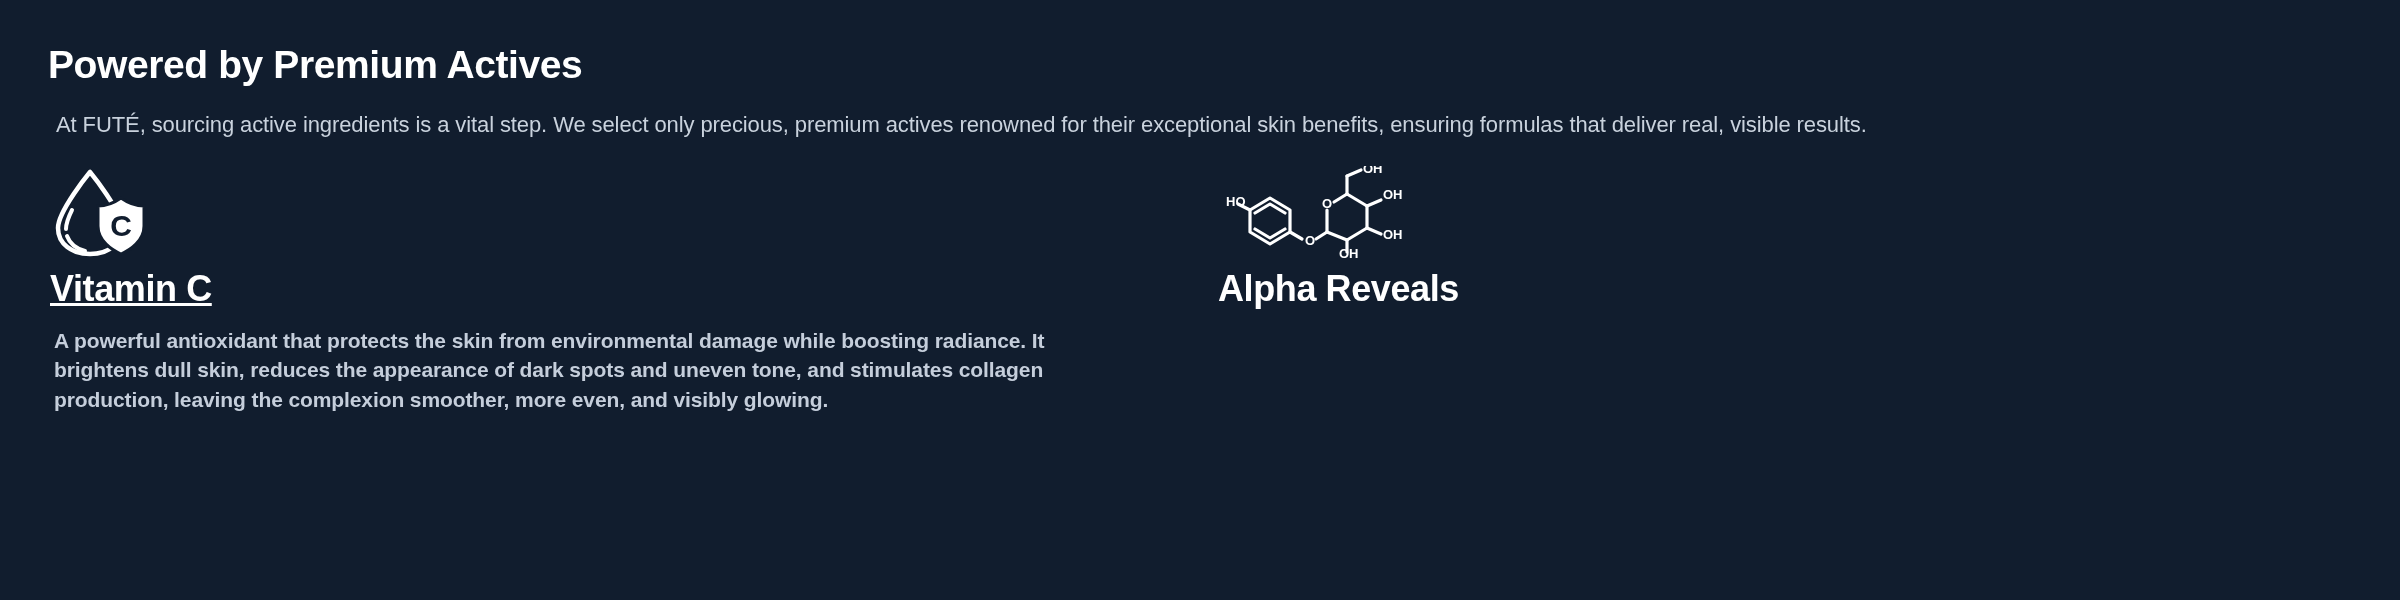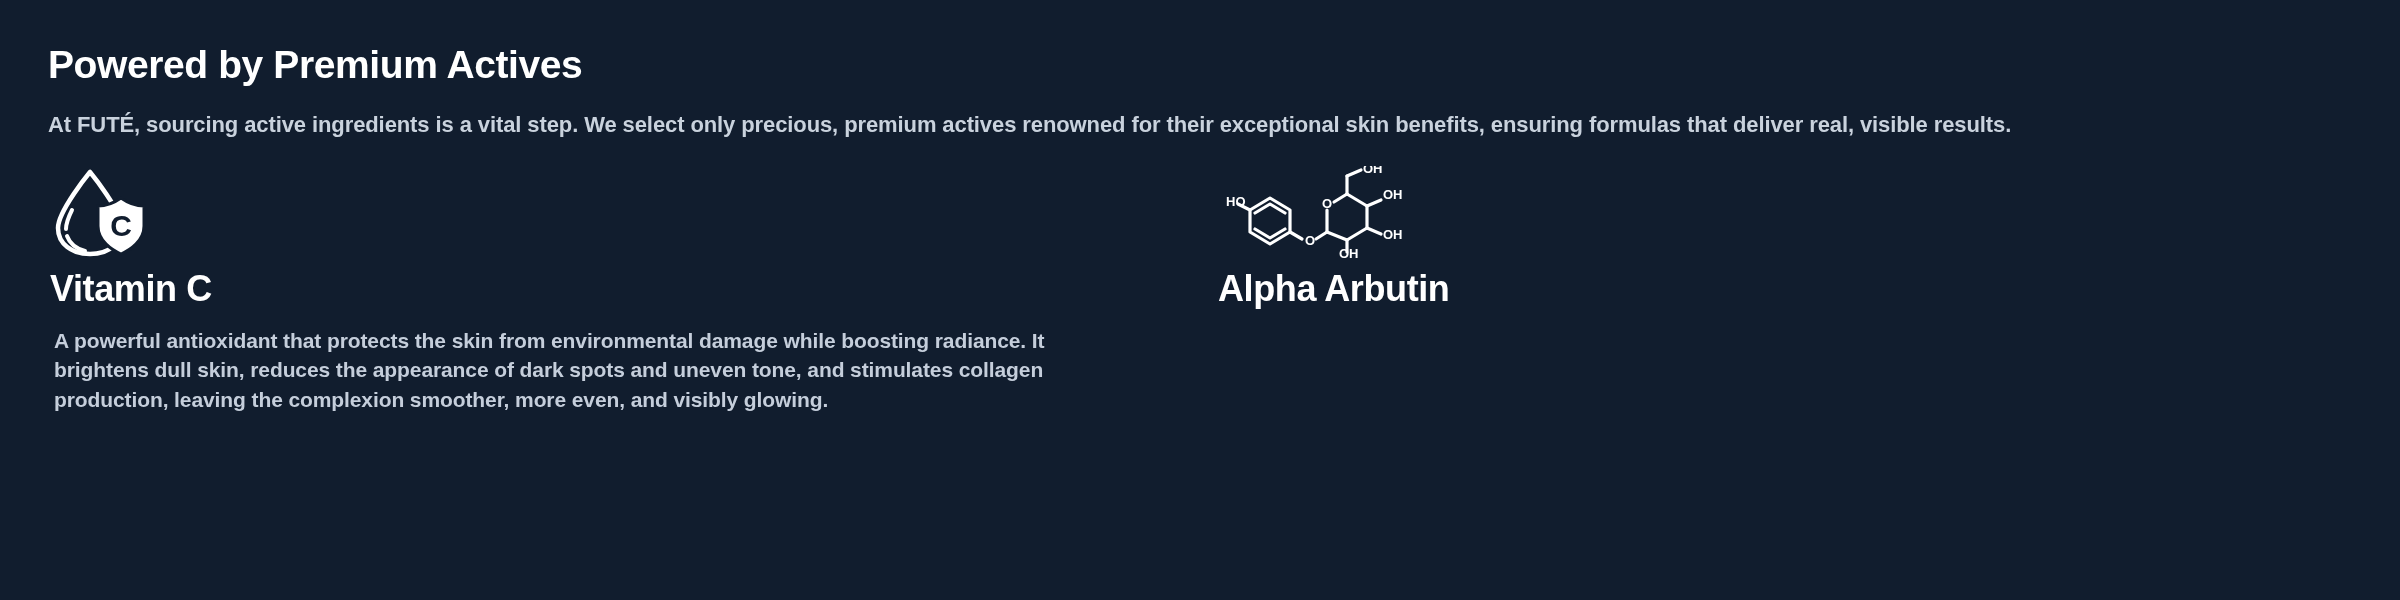--- a/index.html
+++ b/index.html
@@ -19,25 +19,26 @@
   .section-title {
     font-size:39px;
     font-weight:700;
     color:#ffffff;
     letter-spacing:-0.4px;
     line-height:1.1;
   }
   .section-intro {
     margin-top:22px;
     font-size:22px;
-    font-weight:700;
+    font-weight:400;
     color:#c9d2dd;
     line-height:1.42;
     max-width:2290px;
     letter-spacing:-0.1px;
+    margin-left:8px;
   }
   .cards {
     display:flex;
     gap:0;
     margin-top:26px;
   }
   .card {
     width:1145px;
     flex:0 0 1145px;
   }
@@ -58,21 +59,21 @@
   }
   .card-body {
     font-size:21px;
     font-weight:400;
     color:#c5cedb;
     line-height:1.42;
     letter-spacing:-0.1px;
   }
   .card-one .card-body { max-width:1020px;font-weight:bold; }
   .card-two .card-body { max-width:1135px; }
-  .card-one .card-title { padding-left:2px; }
+  .card-one .card-title { padding-left:2px;text-decoration:underline; }
   .card-one .card-body { padding-left:6px; }
   .icon-vitc { display:block; }
   .icon-molecule { display:block; margin-left:8px; }
 </style>
 </head>
 <body>
 
 <div class="section">
 
   <h1 class="section-title">Powered by Premium Actives</h1>
@@ -127,17 +128,17 @@
             <text x="0" y="40">HO</text>
             <text x="79" y="79">O</text>
             <text x="96" y="42">O</text>
             <text x="137" y="7">OH</text>
             <text x="157" y="33">OH</text>
             <text x="157" y="73">OH</text>
             <text x="113" y="92">OH</text>
           </g>
         </svg>
       </div>
-      <h2 class="card-title">Alpha Arbutin</h2>
+      <h2 class="card-title">Alpha Reveals</h2>
     </div>
 
   </div>
 </div>
 
 </body></html>

